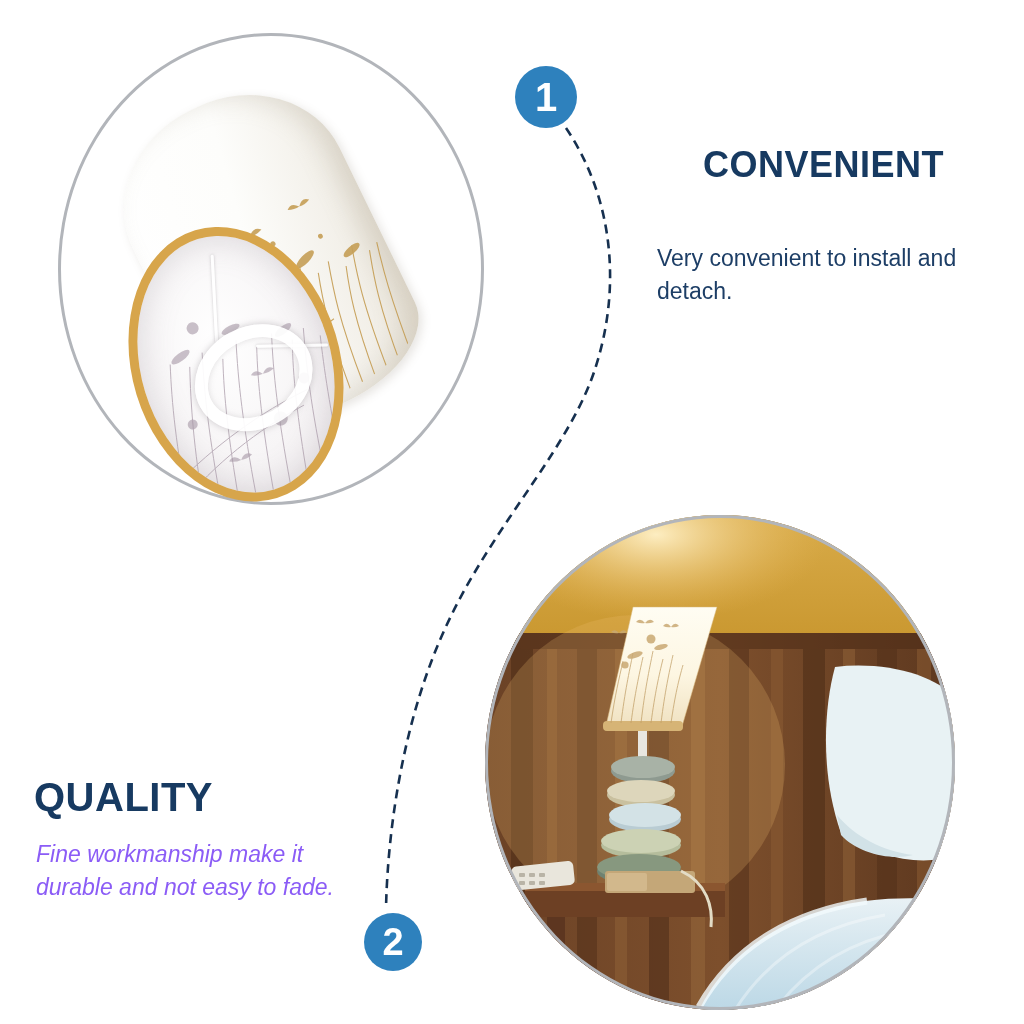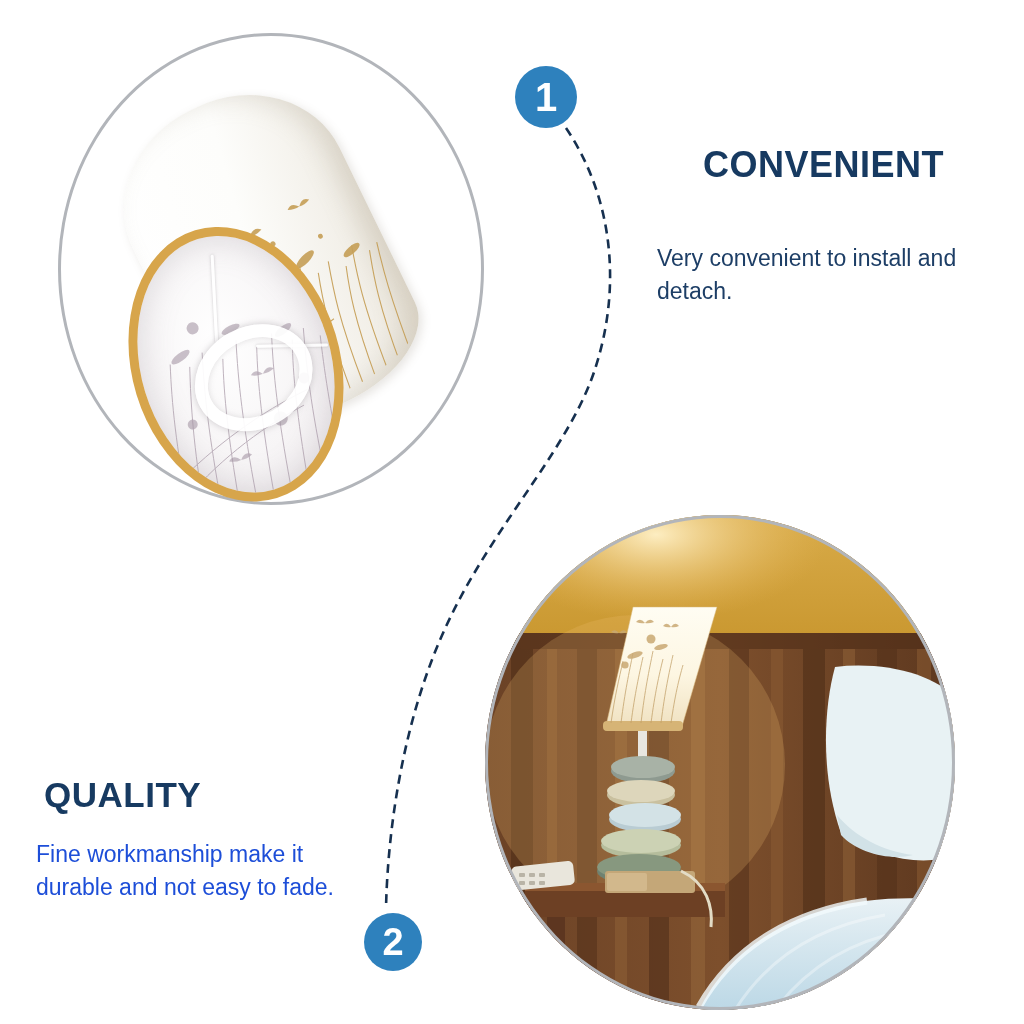--- a/index.html
+++ b/index.html
@@ -60,21 +60,21 @@
   .badge{position:absolute;border-radius:50%;display:flex;align-items:center;justify-content:center;
          color:#fff;font-weight:bold;}
   #badge-1{left:515px;top:66px;width:62px;height:62px;font-size:40px;}
   #badge-2{left:364px;top:913px;width:58px;height:58px;font-size:38px;}
 
   
   .feature-title{position:absolute;font-weight:bold;letter-spacing:.5px;}
   .feature-body{position:absolute;line-height:1.42;}
   #title-convenient{left:655px;top:144px;font-size:36px;margin-left:48px;}
   #body-convenient{left:657px;top:212px;width:310px;font-size:23px;}
-  #title-quality{left:44px;top:775px;font-size:35px;}
+  #title-quality{left:34px;top:775px;font-size:40px;}
   #body-quality{left:36px;top:838px;width:330px;font-size:23px;}
 
   
   #connector{position:absolute;left:0;top:0;width:1024px;height:1024px;pointer-events:none;}
 </style>
 </head>
 <body>
 
 <div id="stage">
 
@@ -286,15 +286,15 @@
     <span>1</span>
   </div>
   <div id="badge-2" class="badge" style="background:#2e81bd;">
     <span>2</span>
   </div>
 
   <div id="title-convenient" class="feature-title" style="color:#173a61;">CONVENIENT</div>
   <div id="body-convenient" class="feature-body" style="color:#1d3e66;margin-top:30px;">Very convenient to install and detach.</div>
 
   <div id="title-quality" class="feature-title" style="color:#173a61;">QUALITY</div>
-  <div id="body-quality" class="feature-body" style="color:#1d4ed8;">Fine workmanship make it durable and not easy to fade.</div>
+  <div id="body-quality" class="feature-body" style="color:#8b5cf6;font-style:italic;">Fine workmanship make it durable and not easy to fade.</div>
 
 </div>
 
 </body></html>

